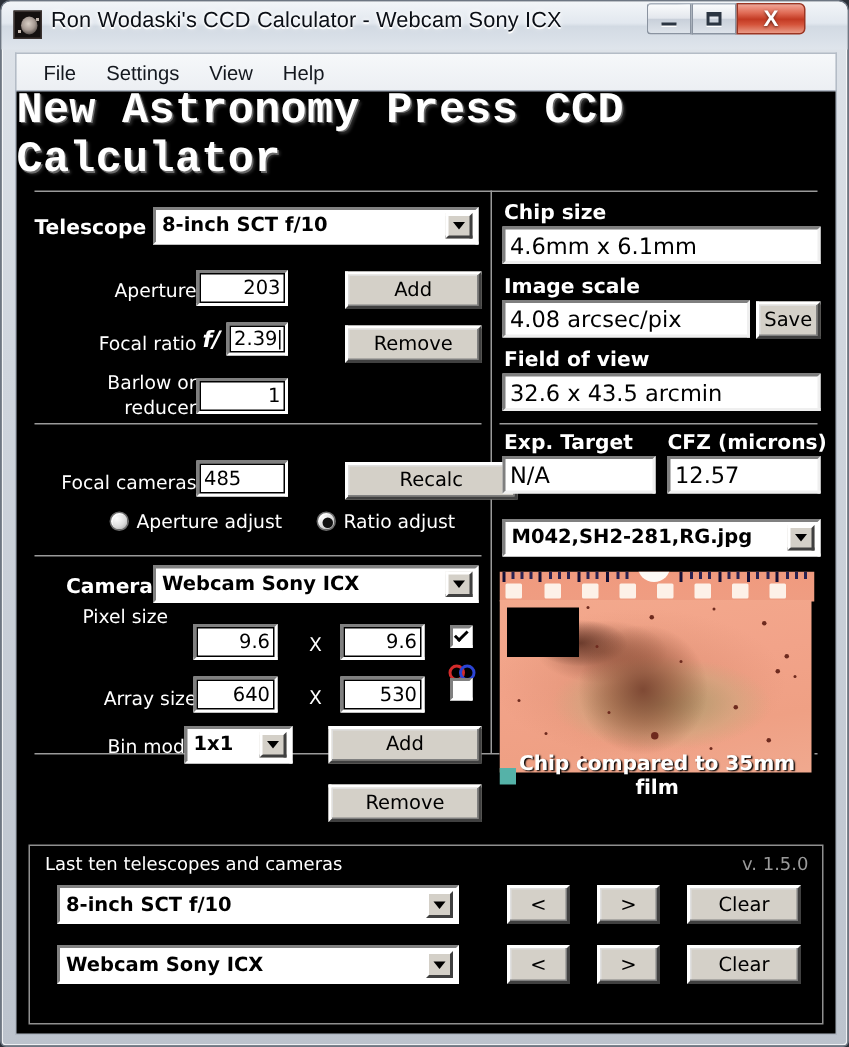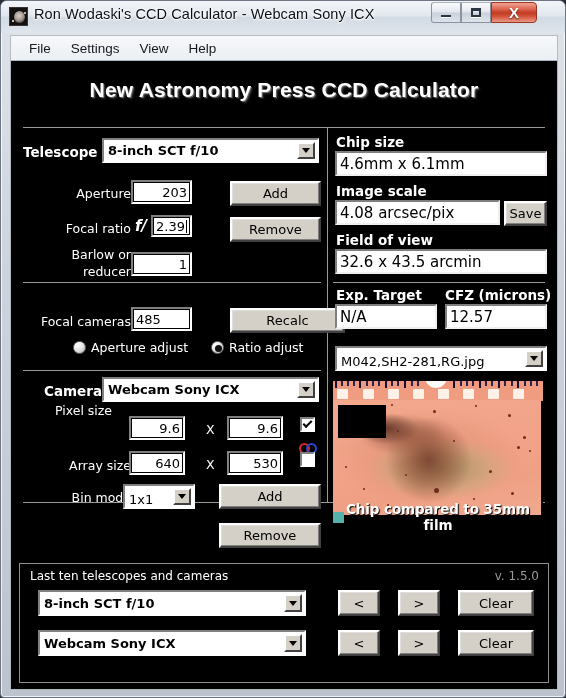--- a/index.html
+++ b/index.html
@@ -102,23 +102,24 @@
     overflow: hidden;
     color: #fff;
   }
 
   
   #banner {
     position: absolute; left: 0; top: 0; width: 546px; height: 57px;
     display: flex; align-items: center; justify-content: center;
   }
   #banner-text {
-    font-size: 21px; font-weight: bold; color: #ffffff;
+    font-size: 29px; font-weight: bold; color: #ffffff;
     text-shadow: 1px 1px 0 #6a6a6a, 2px 2px 2px #2c2c2c;
     letter-spacing: .2px;
+    font-family: Liberation Mono, monospace;
   }
 
   
   .hr { position: absolute; height: 1px; background: #9a9a9a; }
   .vr { position: absolute; width: 1px; background: #9a9a9a; }
 
   
   .lbl {
     position: absolute;
     font-size: 12.5px; color: #fff;
@@ -152,21 +153,21 @@
     position: absolute;
     background: #fff; color: #000;
     border: 2px solid;
     border-color: #808080 #ffffff #ffffff #808080;
     font-size: 13px; font-weight: bold;
     font-family: "DejaVu Sans", sans-serif;
     display: flex; align-items: center;
     padding-left: 4px;
     white-space: nowrap; overflow: hidden;
   }
-  .combo.norm { font-weight: normal; align-items: flex-end; }
+  .combo.norm { font-weight: bold; }
   .combo .arrowbox {
     position: absolute; right: 2px; top: 2px; bottom: 2px; width: 18px;
     background: #d4d0c8;
     border: 2px solid; border-color: #ffffff #404040 #404040 #ffffff;
     display: flex; align-items: center; justify-content: center;
   }
   .combo .arrowbox .tri {
     width: 0; height: 0;
     border-left: 4px solid transparent;
     border-right: 4px solid transparent;

